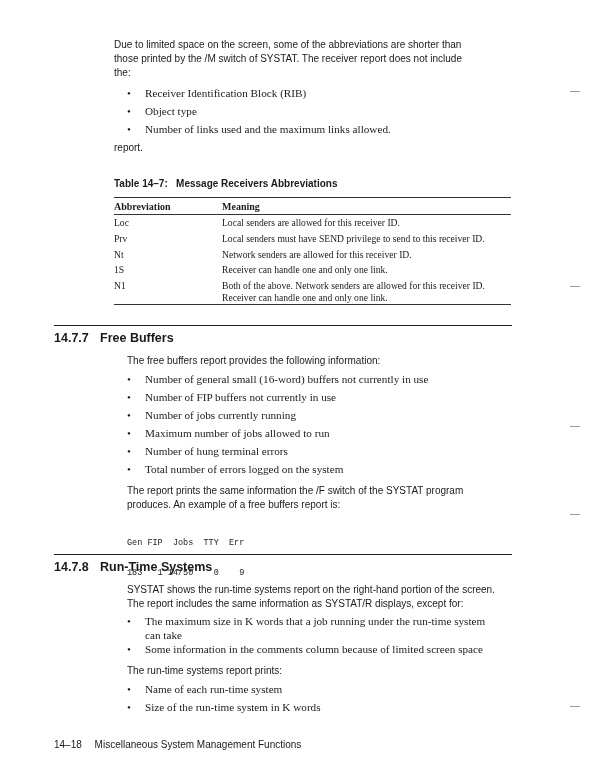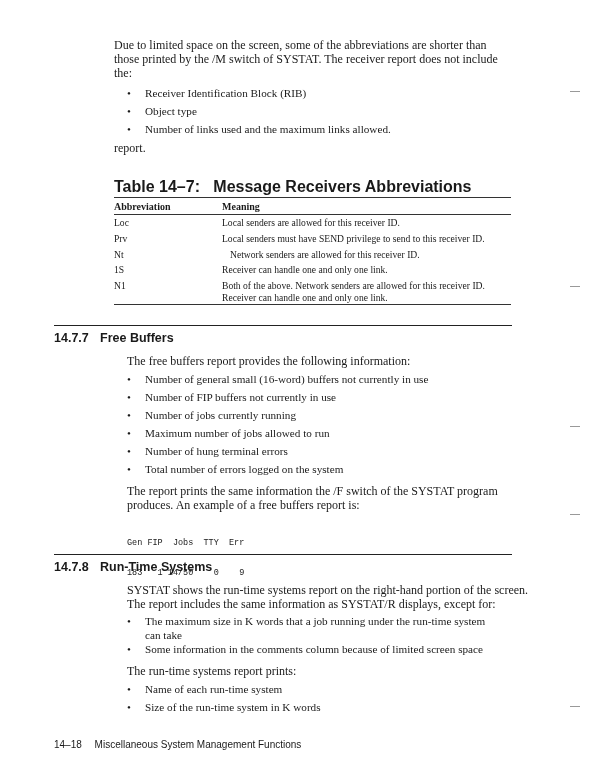--- a/index.html
+++ b/index.html
@@ -1,24 +1,24 @@
 <!DOCTYPE html>
 <html><head>
 <meta charset="utf-8">
 <style>
   html, body { margin: 0; padding: 0; background: #ffffff; }
   body { width: 604px; height: 783px; position: relative; overflow: hidden; color: #1a1a1a; }
   .abs { position: absolute; }
 
-  .p { font-family: Liberation Serif, serif; font-size: 12px; line-height: 14px; }
+  .p { font-family: Liberation Sans, sans-serif; font-size: 10px; line-height: 14px; }
   .bullet-row { position: absolute; left: 127px; font-family: "Liberation Serif", serif; font-size: 11.2px; line-height: 14px; }
   .bullet-row .dot { position: absolute; left: 0; top: 0; width: 14px; }
   .bullet-row .txt { position: absolute; left: 18px; top: 0; white-space: nowrap; }
 
-  .table-title { font-family: "Liberation Sans", sans-serif; font-weight: bold; font-size: 16px; }
+  .table-title { font-family: "Liberation Sans", sans-serif; font-weight: bold; font-size: 10px; }
   .rule { position: absolute; background: #333; }
   .th { font-family: "Liberation Serif", serif; font-weight: bold; font-size: 10px; }
   .td { font-family: "Liberation Serif", serif; font-size: 9.6px; line-height: 12px; white-space: nowrap; }
 
   .section-num, .section-title { font-family: "Liberation Sans", sans-serif; font-weight: bold; font-size: 12.5px; }
   .code { font-family: "Liberation Mono", monospace; font-size: 8.5px; line-height: 10px; white-space: pre; }
   .footer { font-family: "Liberation Sans", sans-serif; font-size: 10px; }
   .edge-mark { position: absolute; left: 570px; width: 10px; height: 1px; background: #999; }
 </style>
 </head>
@@ -56,21 +56,21 @@
 <div class="abs td" style="left:114px; top:217px; width:400px; height:14px;">
   <span class="abs" style="left:0;">Loc</span>
   <span class="abs" style="left:108px;">Local senders are allowed for this receiver ID.</span>
 </div>
 <div class="abs td" style="left:114px; top:233px; width:400px; height:14px;">
   <span class="abs" style="left:0;">Prv</span>
   <span class="abs" style="left:108px;">Local senders must have SEND privilege to send to this receiver ID.</span>
 </div>
 <div class="abs td" style="left:114px; top:249px; width:400px; height:14px;">
   <span class="abs" style="left:0;">Nt</span>
-  <span class="abs" style="left:116px;">Network senders are allowed for this receiver ID.</span>
+  <span class="abs" style="left:108px;">Network senders are allowed for this receiver ID.</span>
 </div>
 <div class="abs td" style="left:114px; top:264px; width:400px; height:14px;">
   <span class="abs" style="left:0;">1S</span>
   <span class="abs" style="left:108px;">Receiver can handle one and only one link.</span>
 </div>
 <div class="abs td" style="left:114px; top:280px; width:400px; height:26px;">
   <span class="abs" style="left:0;">N1</span>
   <span class="abs" style="left:108px; top:0;">Both of the above.  Network senders are allowed for this receiver ID.</span>
   <span class="abs" style="left:108px; top:12px;">Receiver can handle one and only one link.</span>
 </div>

